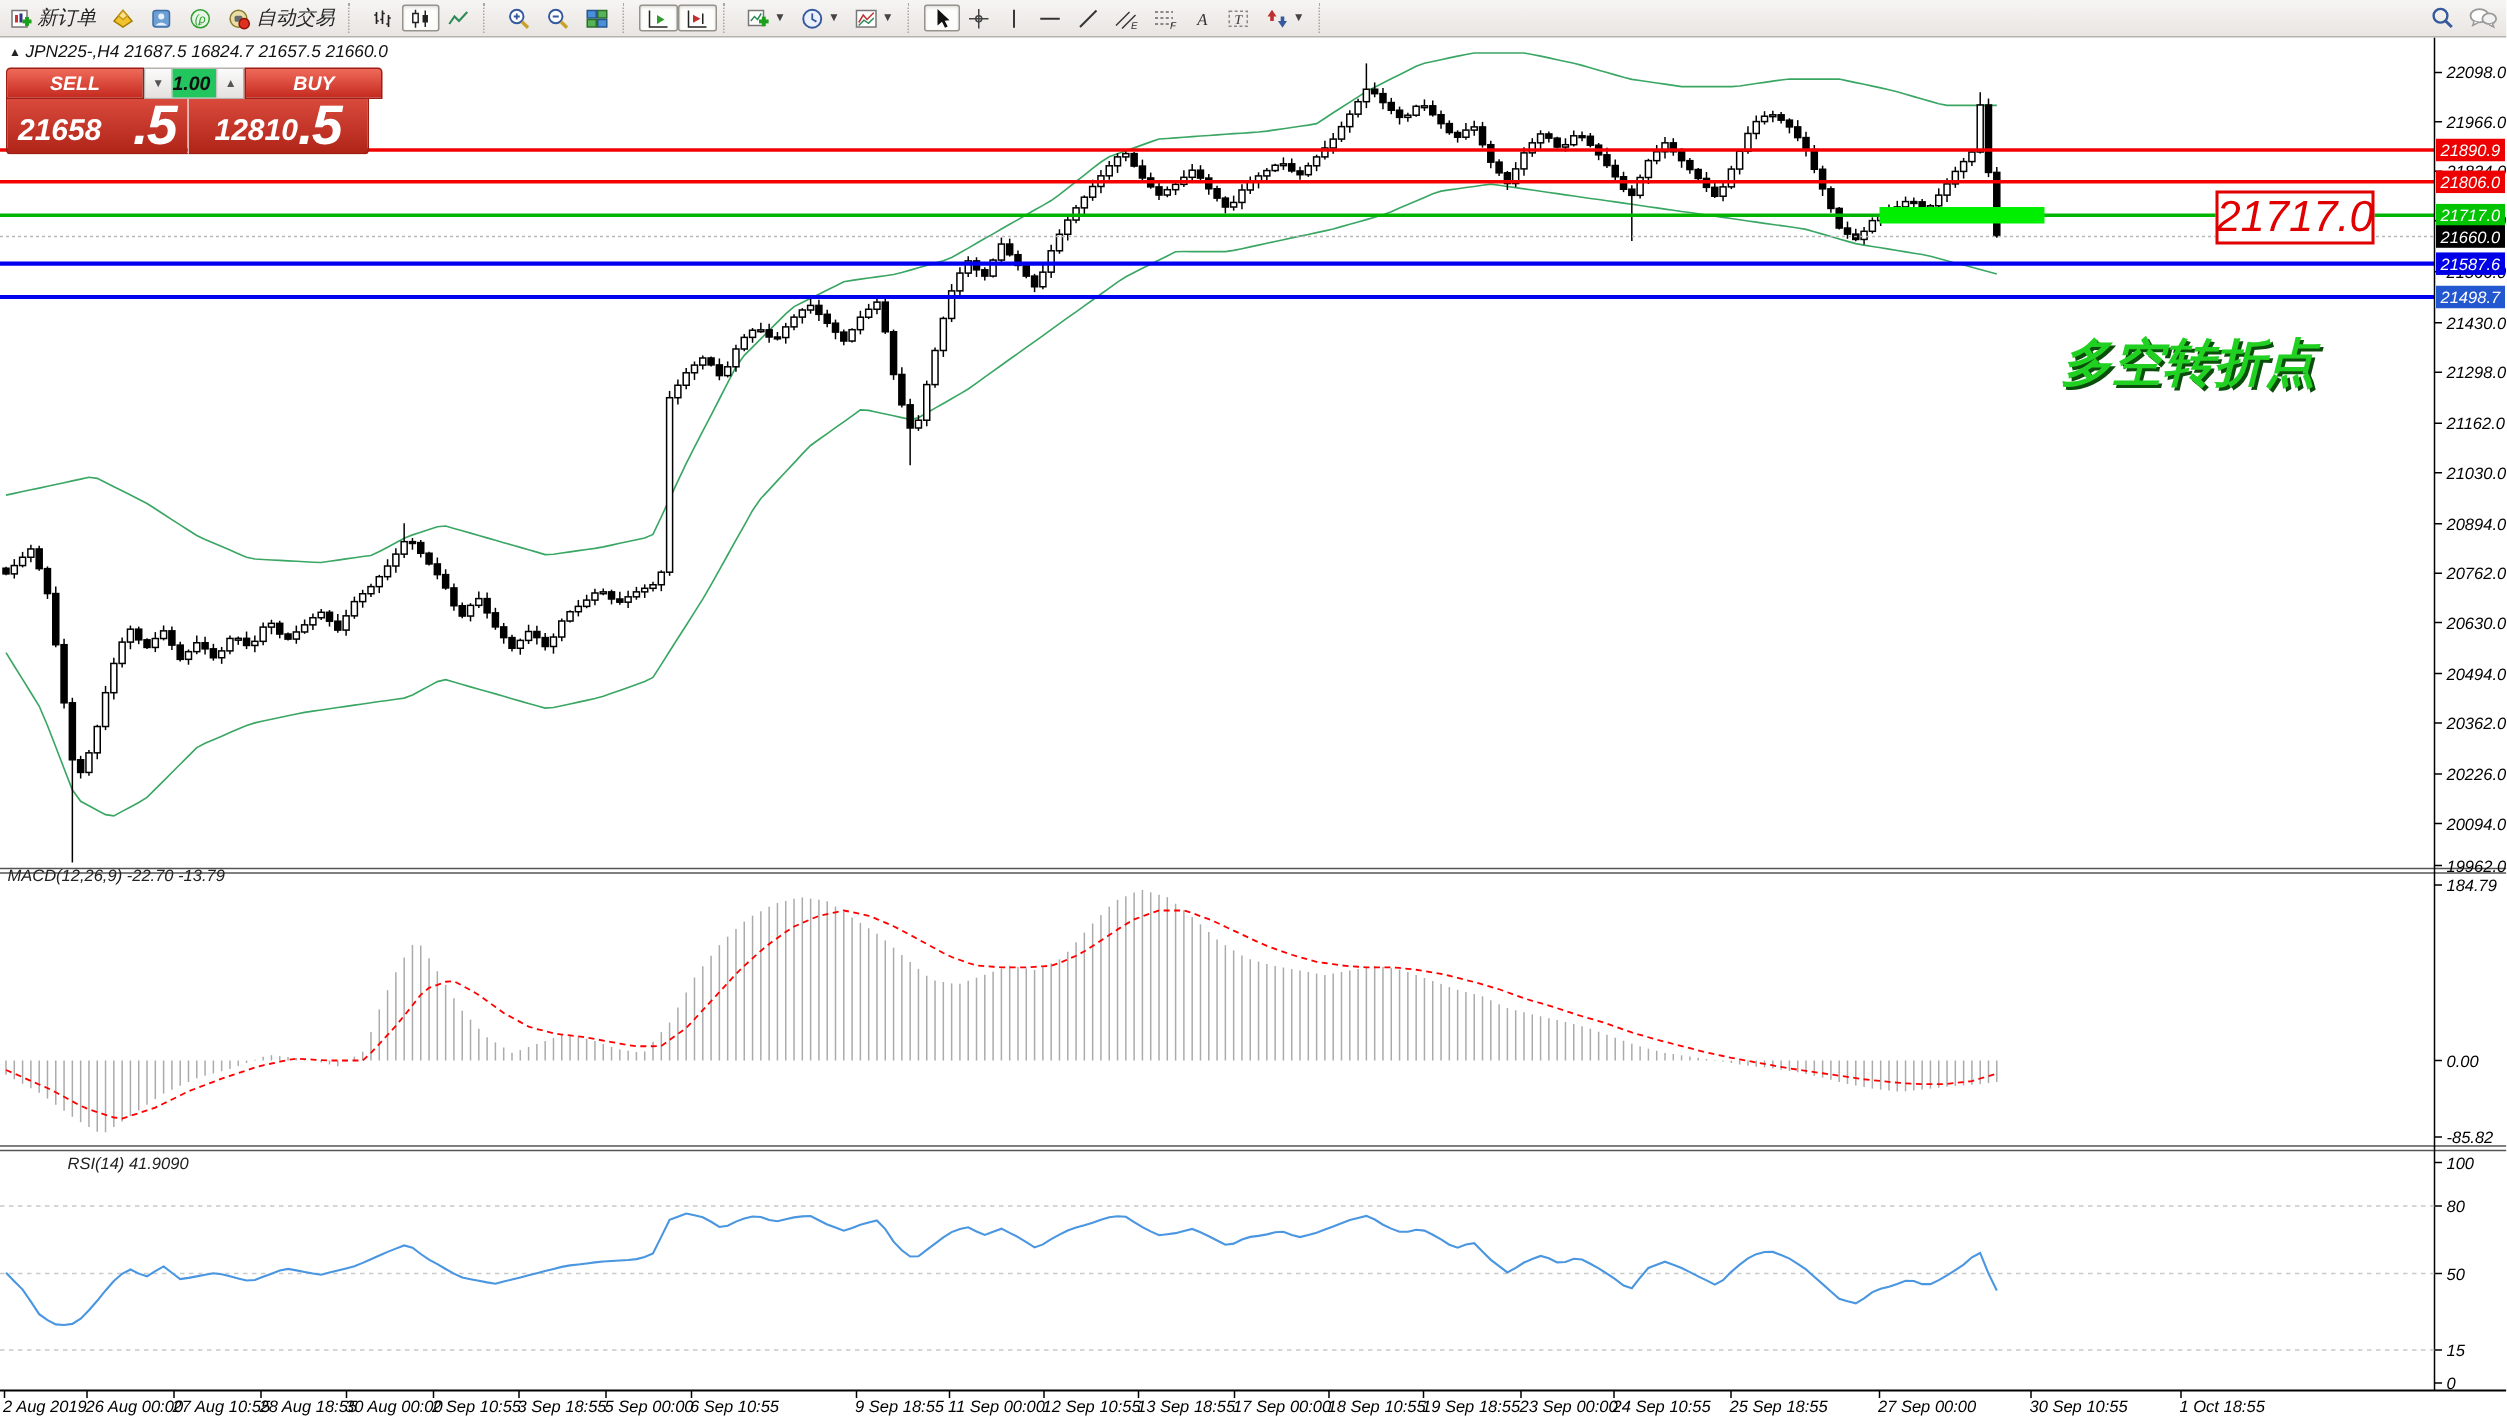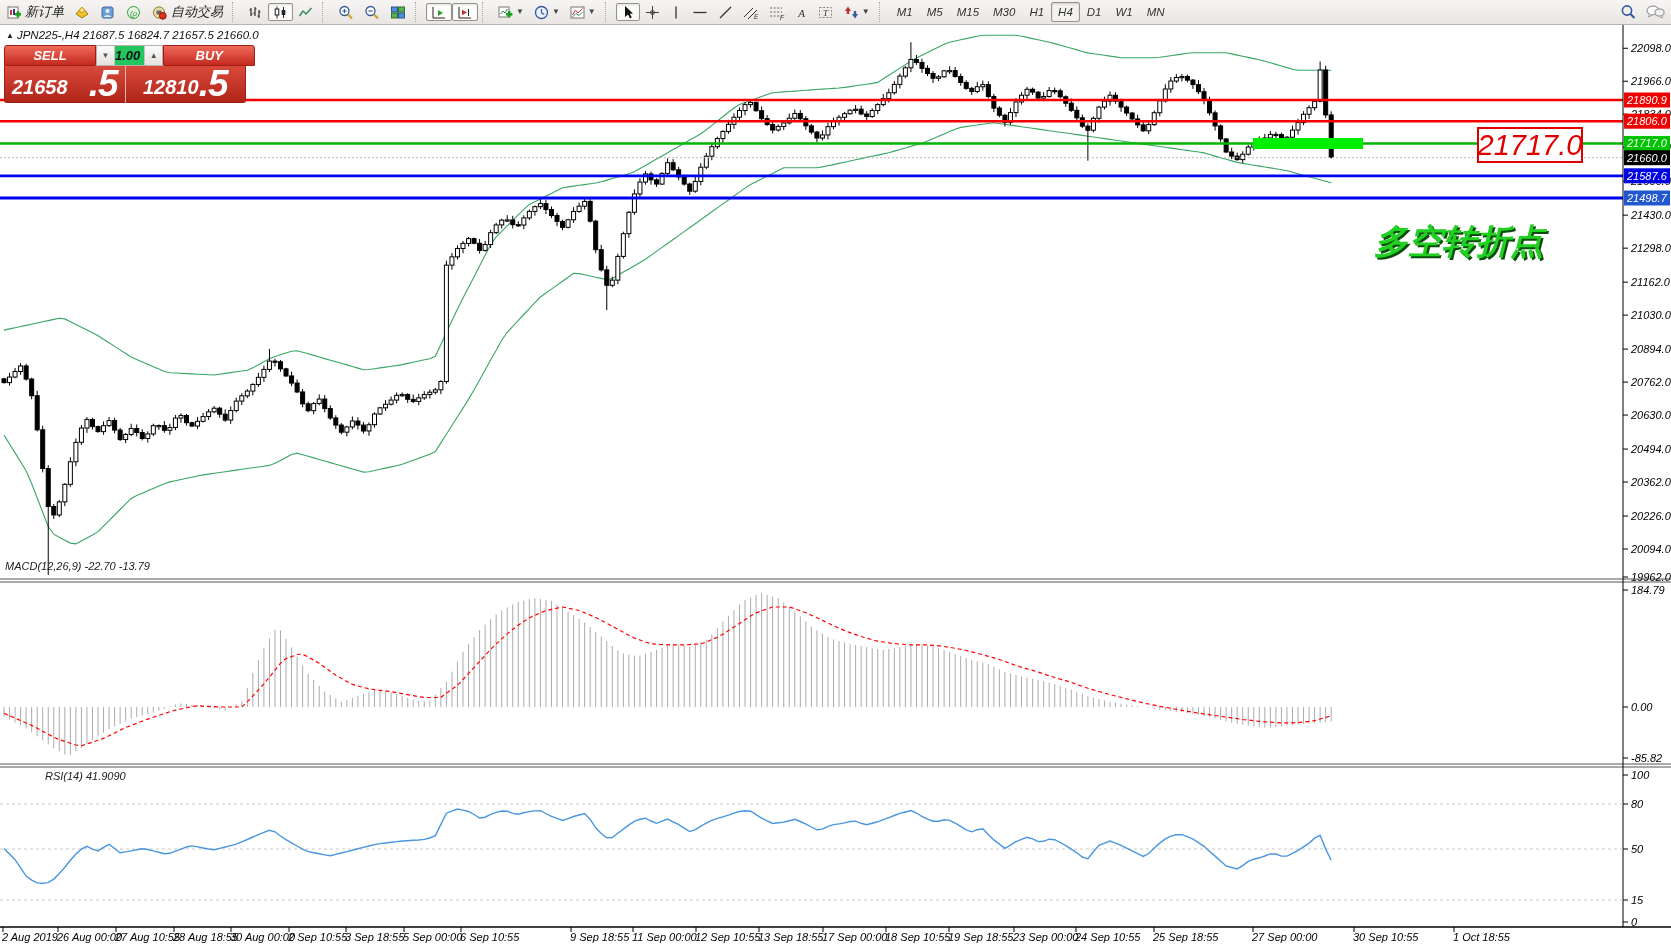--- a/index.html
+++ b/index.html
@@ -240,31 +240,20 @@
       </div>
       <div class="tb-btn">
         <svg width="15" height="15">
             <polygon points="4,1.5 7,6 5.2,6 5.2,9 2.8,9 2.8,6 1,6" fill="#c03030"></polygon>
             <polygon points="11,13.5 14,9 12.2,9 12.2,6 9.8,6 9.8,9 8,9" fill="#35589e"></polygon>
           </svg>
         <span class="caret">▼</span>
       </div>
     </div>
     <div class="tb-sep"></div>
-    <div class="tb-group" id="tf-group">
-        <div class="tf-btn">M1</div>
-        <div class="tf-btn">M5</div>
-        <div class="tf-btn">M15</div>
-        <div class="tf-btn">M30</div>
-        <div class="tf-btn">H1</div>
-        <div class="tf-btn sel">H4</div>
-        <div class="tf-btn">D1</div>
-        <div class="tf-btn">W1</div>
-        <div class="tf-btn">MN</div>
-      </div>
     <div class="tb-right">
       <svg width="17" height="16">
           <circle cx="7" cy="6.5" r="4.6" fill="none" stroke="#35589e" stroke-width="1.6"></circle>
           <line x1="10.4" y1="10" x2="14.5" y2="14" stroke="#35589e" stroke-width="2"></line>
         </svg>
       <svg width="20" height="16">
           <ellipse cx="8" cy="6.5" rx="6" ry="4.4" fill="#fdfdfd" stroke="#9a9a9a" stroke-width="1.2"></ellipse>
           <path d="M4.5 10l-1 3 3.4-1.8" fill="#fdfdfd" stroke="#9a9a9a"></path>
           <ellipse cx="14.5" cy="8.5" rx="4.6" ry="3.6" fill="#f1f1f1" stroke="#9a9a9a" stroke-width="1.2"></ellipse>
           <path d="M16.5 11.4l1 2.6-3-1.4" fill="#f1f1f1" stroke="#9a9a9a"></path>
@@ -1147,19 +1136,19 @@
           <span class="main">21658</span>
           <span class="pips">.5</span>
         </div>
       <div class="qp-price ask">
           <span class="main">12810</span>
           <span class="pips">.5</span>
         </div>
     </div>
   </div>
 
-  <div class="pane-label" style="left:5px;top:560px;text-align:center;">MACD(12,26,9) -22.70 -13.79</div>
+  <div class="pane-label" style="left:5px;top:578px;text-align:center;">MACD(12,26,9) -22.70 -13.79</div>
   <div class="pane-label" style="left:5px;top:770px;margin-left:40px;">RSI(14) 41.9090</div>
 
   <div class="big-price">21717.0</div>
   <div class="cn-note">多空转折点</div>
 
 </div>
 
 </body></html>

